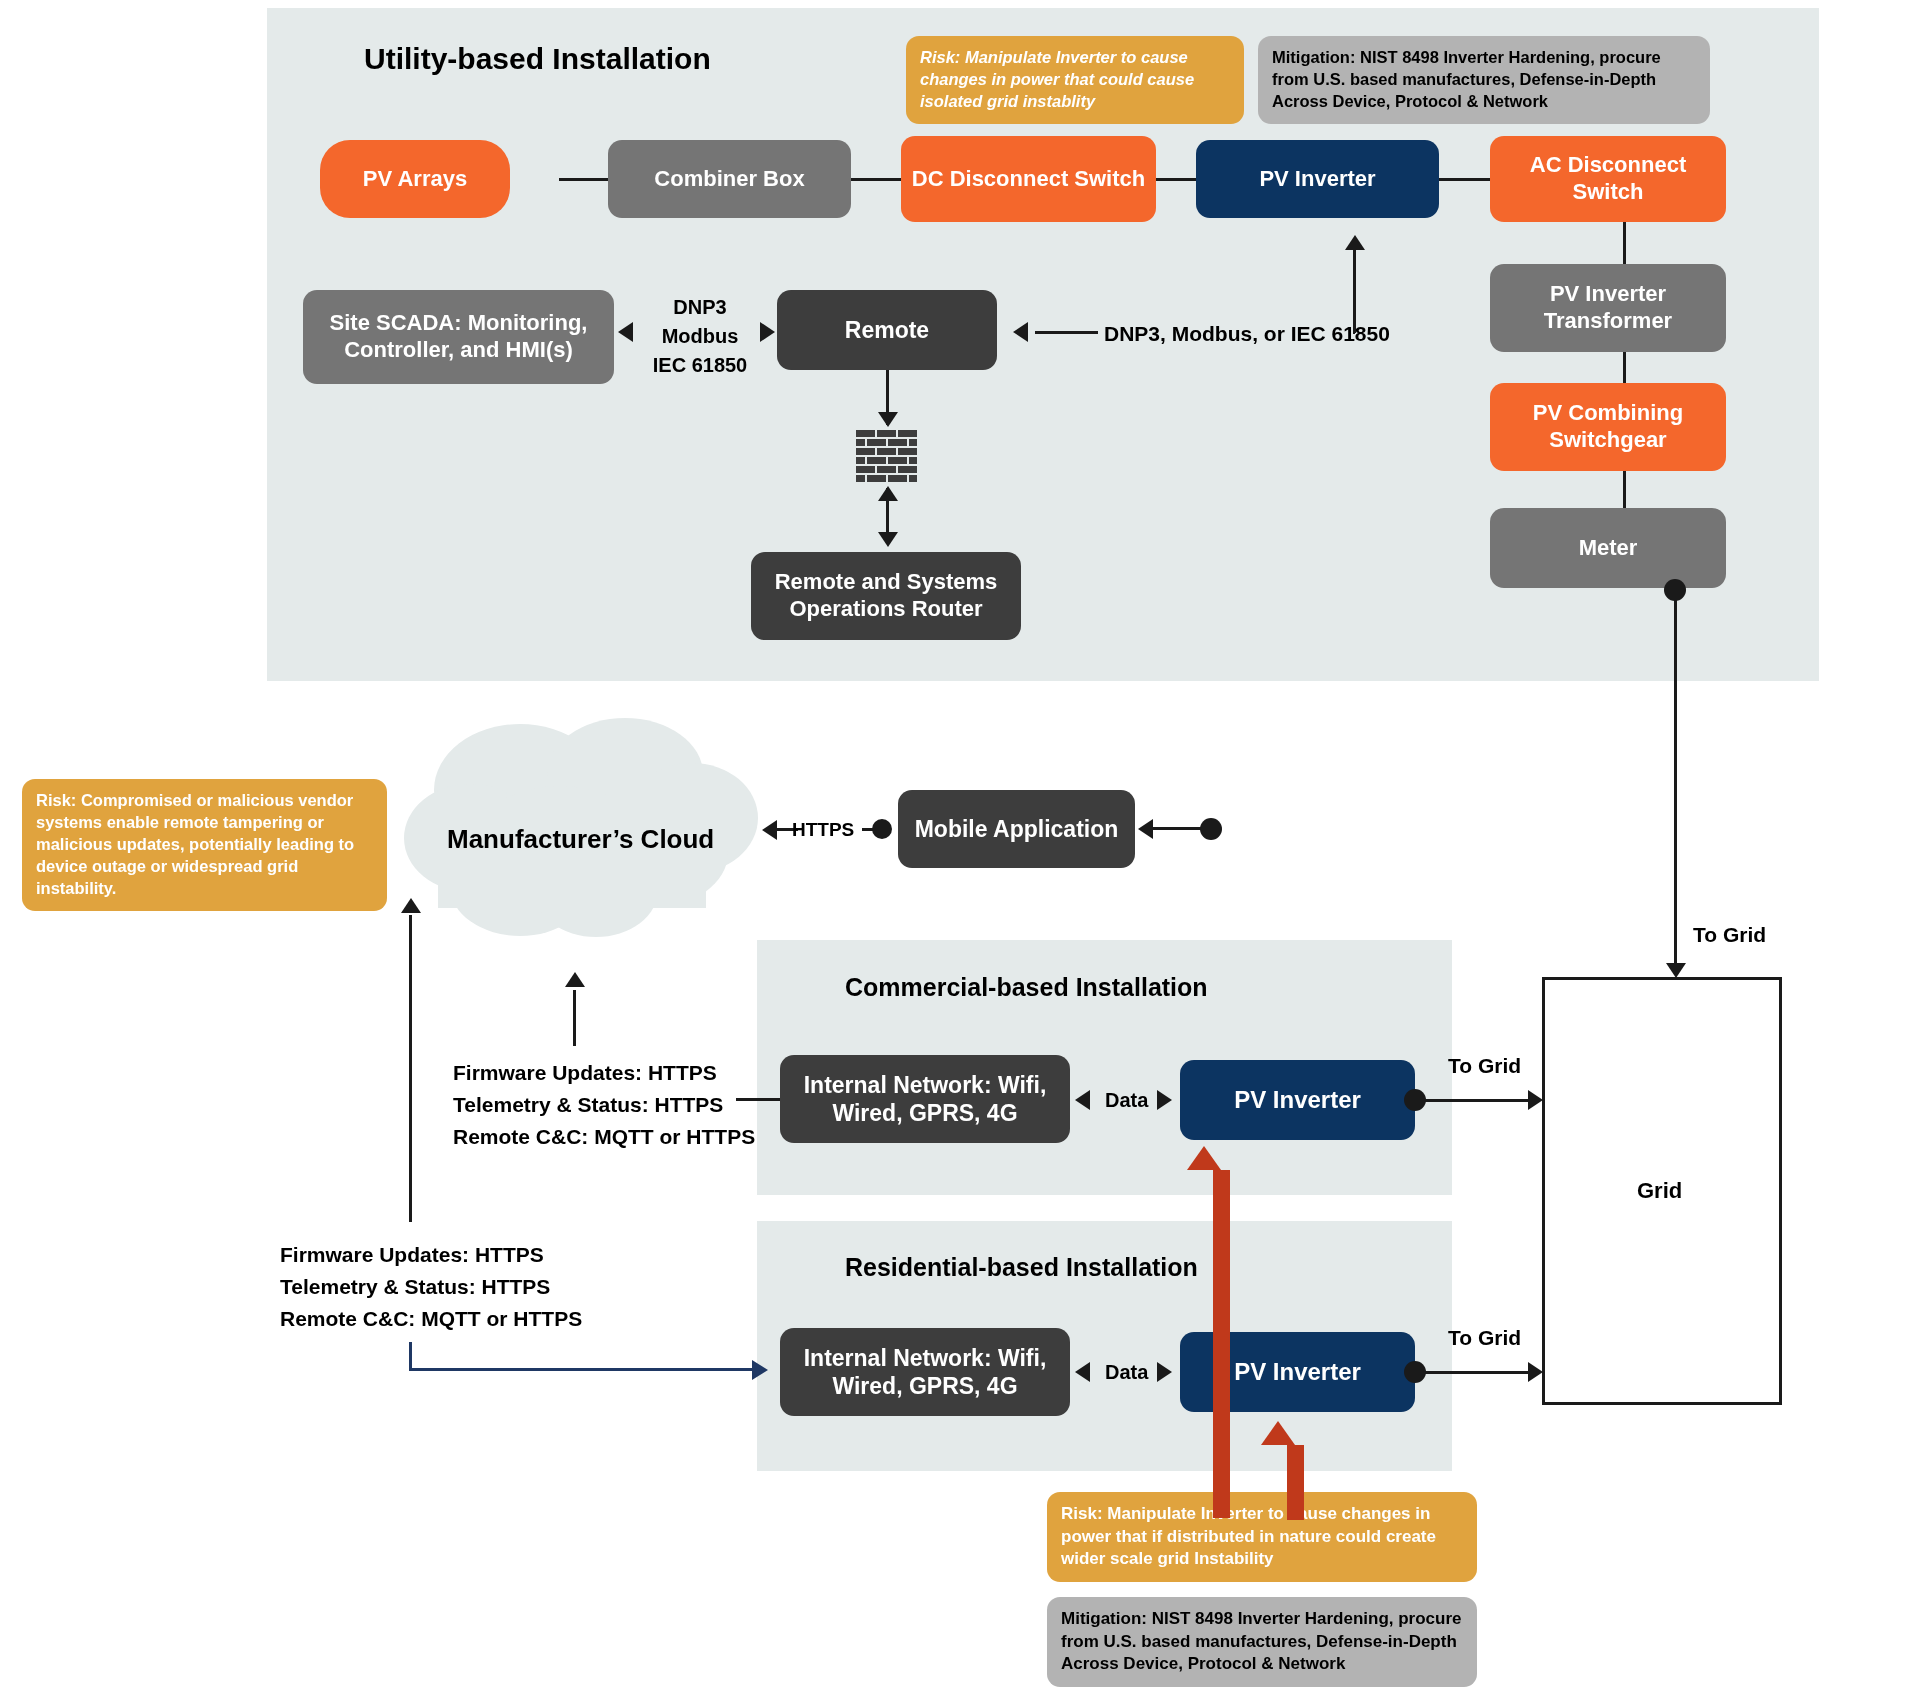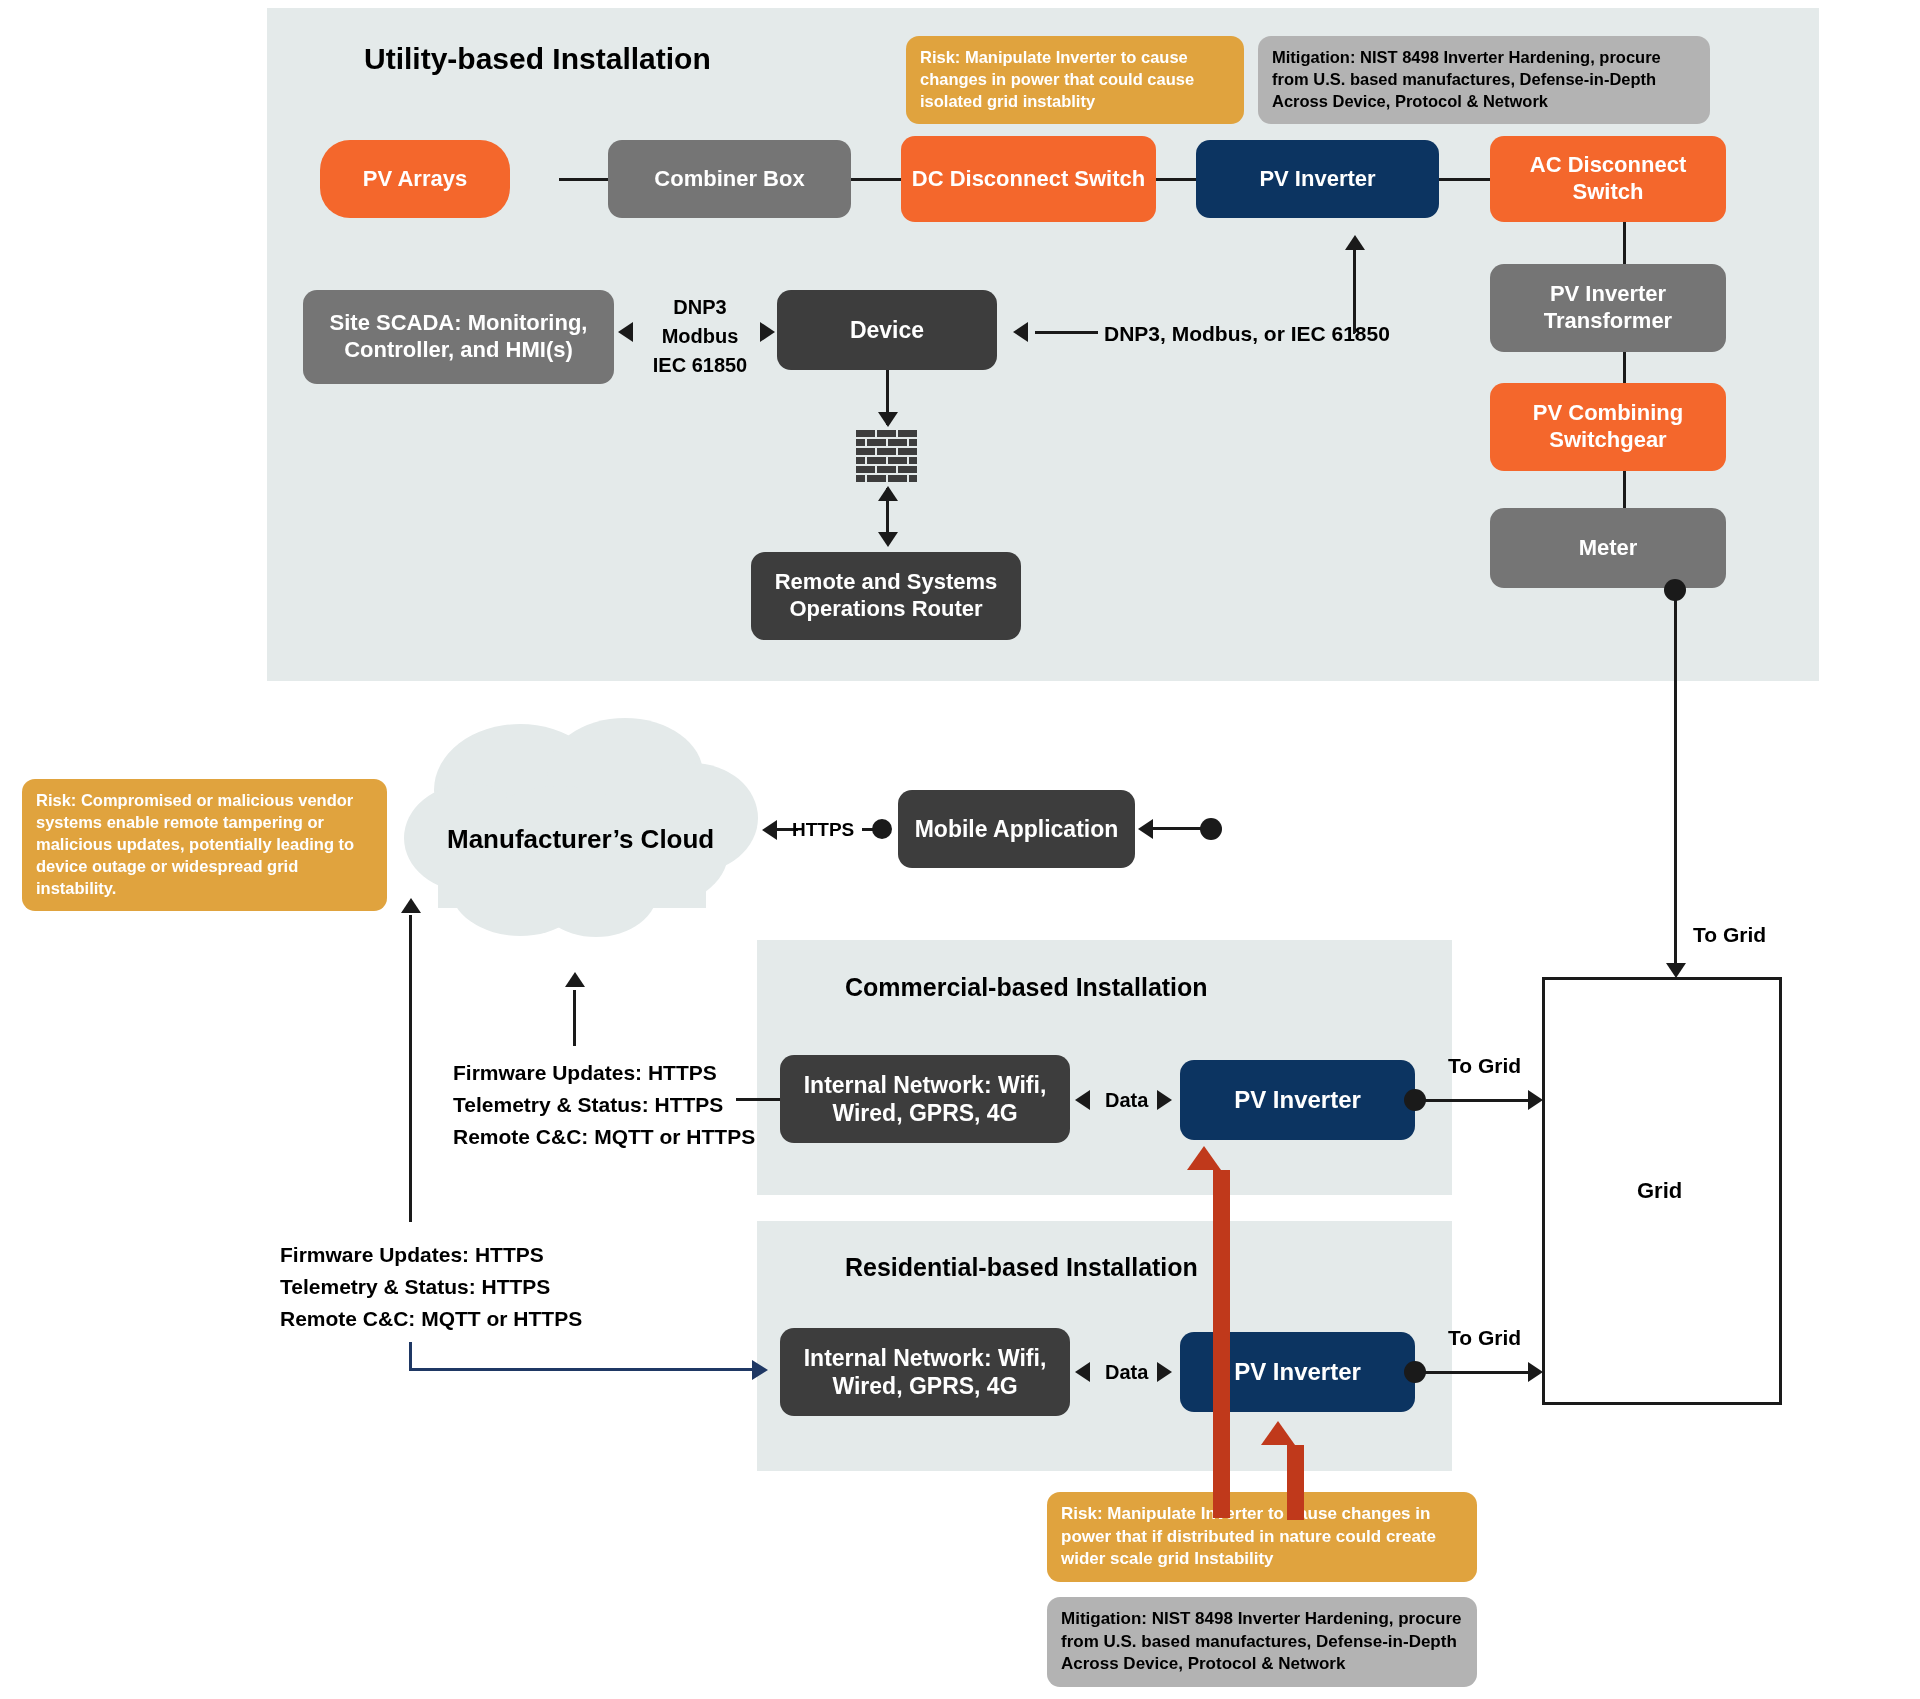--- a/index.html
+++ b/index.html
@@ -108,42 +108,42 @@
 </style>
 </head>
 <body>
 
 <div id="stage">
 
   <div class="panel" style="left:267px; top:8px; width:1552px; height:673px;"></div>
 
   <div class="panel-title" style="left:316px; top:42px; font-size:30px;">Utility-based Installation</div>
 
-  <div class="callout risk" style="left:906px; top:36px; width:338px; font-size:16.5px;">Risk: Manipulate Inverter to cause changes in power that could cause isolated grid instablity</div>
+  <div class="callout risk" style="left:906px; top:36px; width:338px; font-size:16.5px;font-style:italic;">Risk: Manipulate Inverter to cause changes in power that could cause isolated grid instablity</div>
 
   <div class="callout mitig" style="left:1258px; top:36px; width:452px; font-size:16.5px;">Mitigation: NIST 8498 Inverter Hardening, procure from U.S. based manufactures, Defense-in-Depth Across Device, Protocol &amp; Network</div>
 
   <div class="node orange" style="left:320px; top:140px; width:190px; height:78px; font-size:22px;border-radius:30px;">PV Arrays</div>
 
   <div class="node grey" style="left:608px; top:140px; width:243px; height:78px; font-size:22px;">Combiner Box</div>
 
   <div class="node orange" style="left:901px; top:136px; width:255px; height:86px; font-size:22px;">DC Disconnect Switch</div>
 
   <div class="node navy" style="left:1196px; top:140px; width:243px; height:78px; font-size:22px;">PV Inverter</div>
 
   <div class="node orange" style="left:1490px; top:136px; width:236px; height:86px; font-size:22px;">AC Disconnect Switch</div>
 
   <div class="hline" style="left:559px; top:178px; width:49px;"></div>
   <div class="hline" style="left:851px; top:178px; width:50px;"></div>
   <div class="hline" style="left:1156px; top:178px; width:40px;"></div>
   <div class="hline" style="left:1439px; top:178px; width:51px;"></div>
 
   <div class="node grey" style="left:303px; top:290px; width:311px; height:94px; font-size:22px;">Site SCADA: Monitoring, Controller, and HMI(s)</div>
 
-  <div class="node dark" style="left:777px; top:290px; width:220px; height:80px; font-size:23px;">Device</div>
+  <div class="node dark" style="left:777px; top:290px; width:220px; height:80px; font-size:23px;">Remote</div>
 
   <div class="lbl ctr" style="left:640px; top:293px; width:120px; font-size:20px;">DNP3</div>
   <div class="lbl ctr" style="left:640px; top:322px; width:120px; font-size:20px;">Modbus</div>
   <div class="lbl ctr" style="left:640px; top:351px; width:120px; font-size:20px;">IEC 61850</div>
 
   <div class="ar ar-l" style="left:618px; top:322px;"></div>
   <div class="ar ar-r" style="left:760px; top:322px;"></div>
 
   <div class="hline" style="left:1035px; top:331px; width:63px;"></div>
   <div class="ar ar-l" style="left:1013px; top:322px;"></div>

